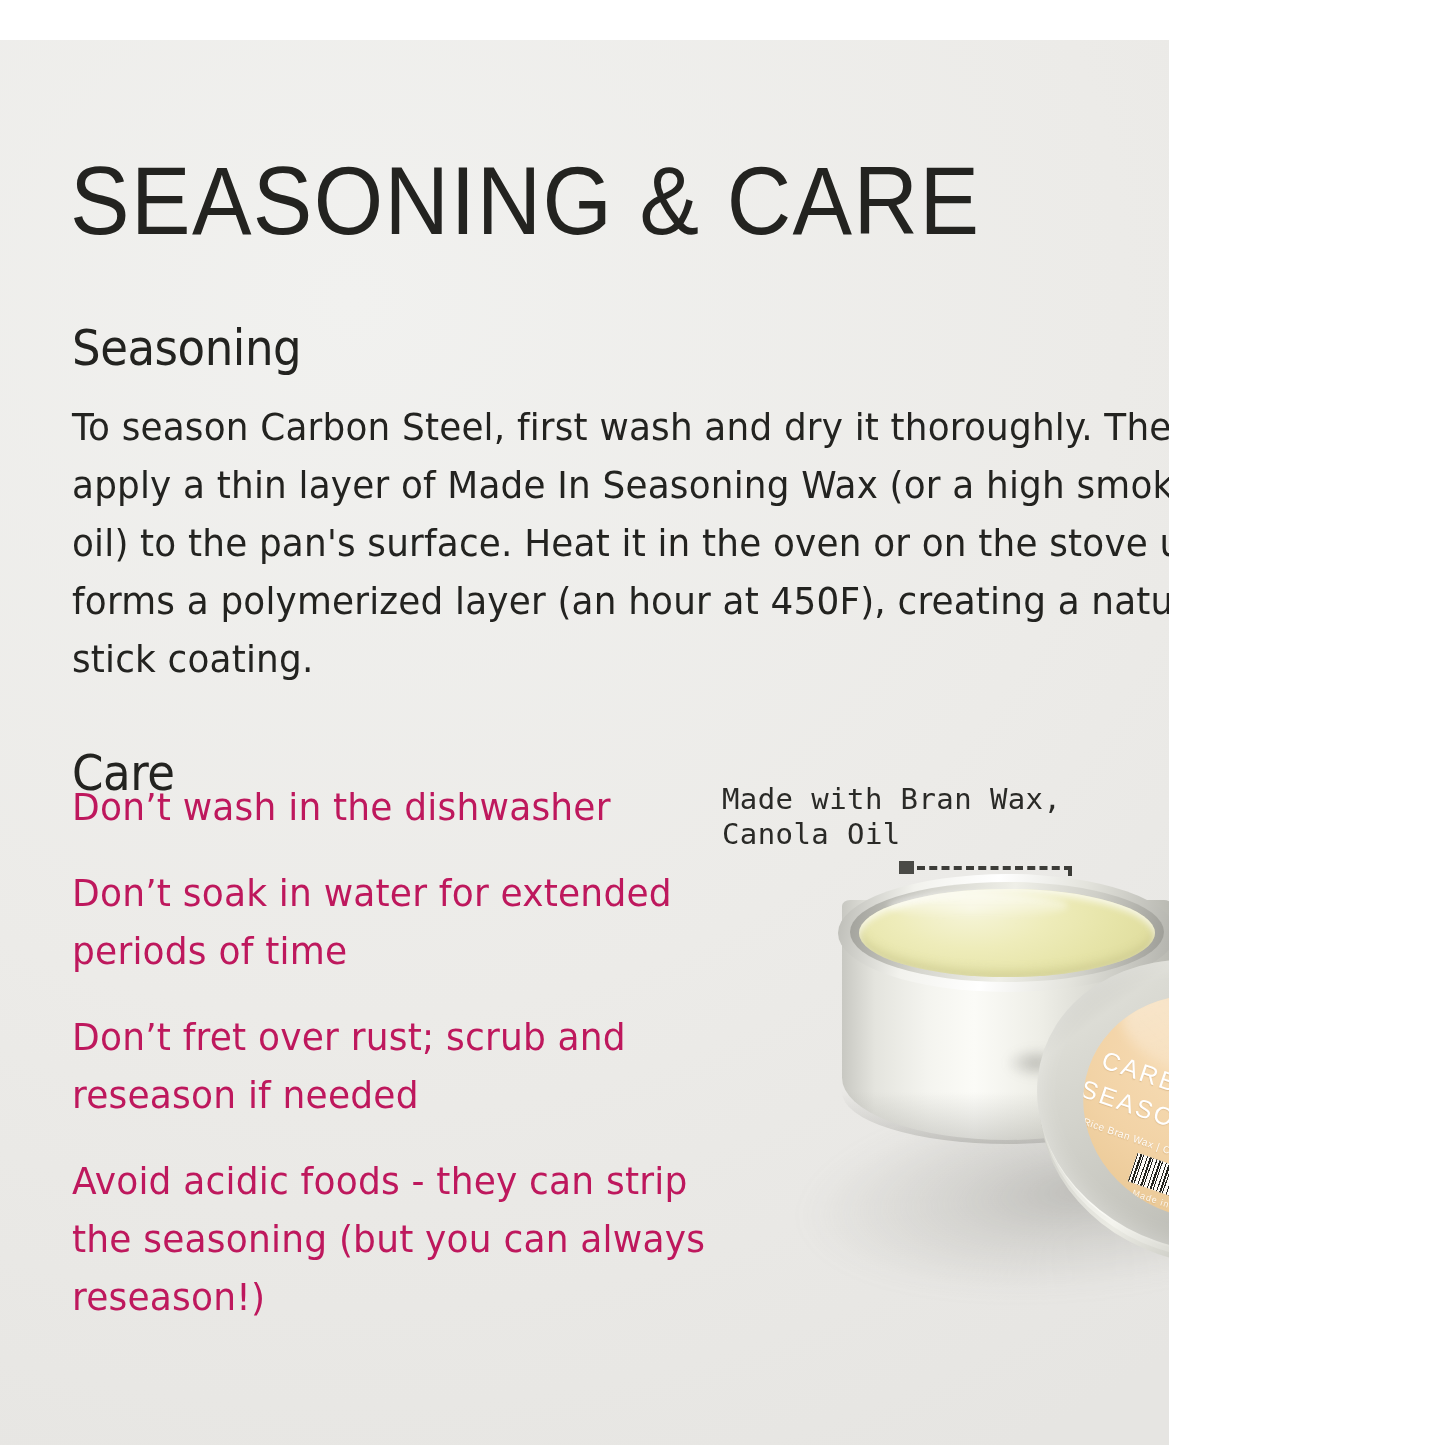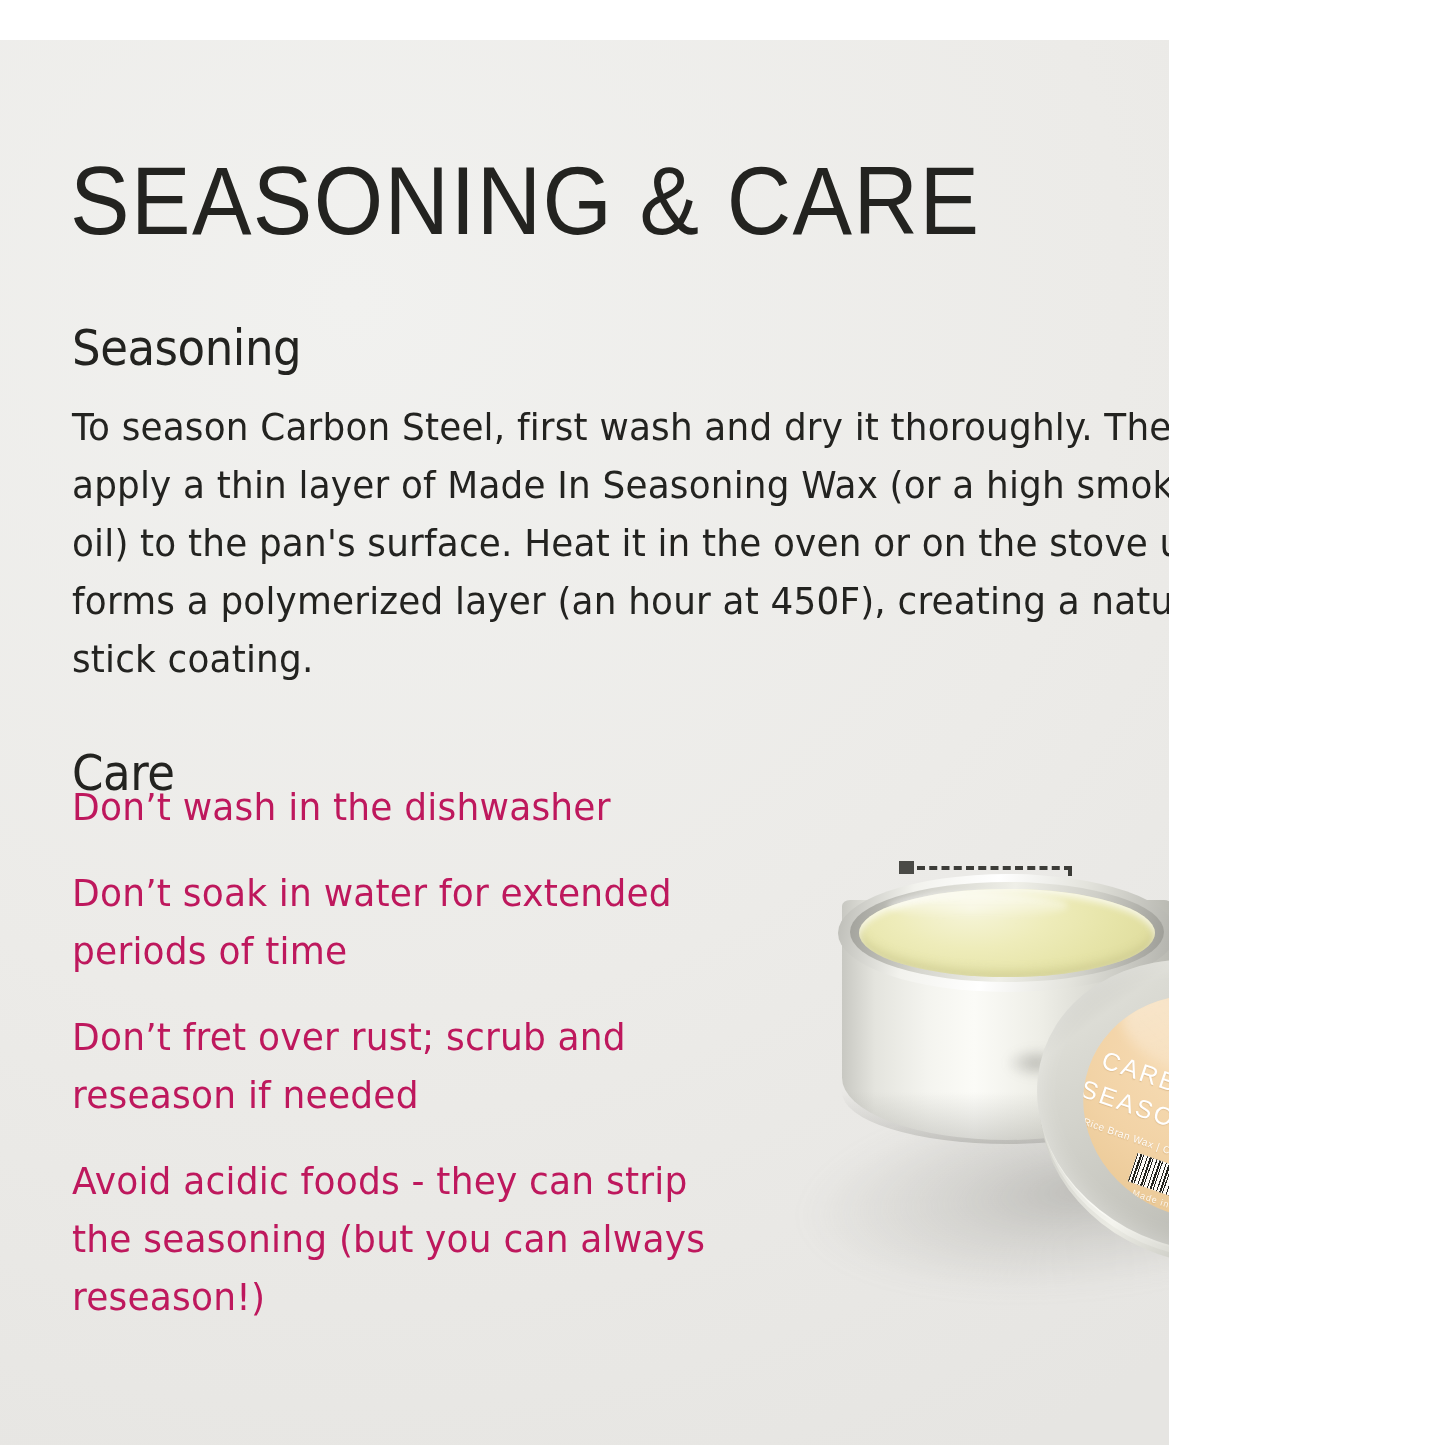--- a/index.html
+++ b/index.html
@@ -330,20 +330,22 @@
   <h2 id="head-care" class="section-head">Care</h2>
 
   <ul id="care-list">
     <li>Don’t wash in the dishwasher</li>
     <li>Don’t soak in water for extended periods of time</li>
     <li>Don’t fret over rust; scrub and reseason if needed</li>
     <li>Avoid acidic foods - they can strip the seasoning (but you can always reseason!)</li>
   </ul>
 
   <div id="callout-text">
+    <div>Made with Bran Wax,</div>
+    <div>Canola Oil</div>
   </div>
   <span id="leader-square-start" class="leader-square"></span>
   <span id="leader-h"></span>
   <span id="leader-v"></span>
   <span id="leader-square-end" class="leader-square"></span>
 
   <div id="tin">
     <div id="tin-shadow"></div>
 
     <div id="tin-body"></div>

